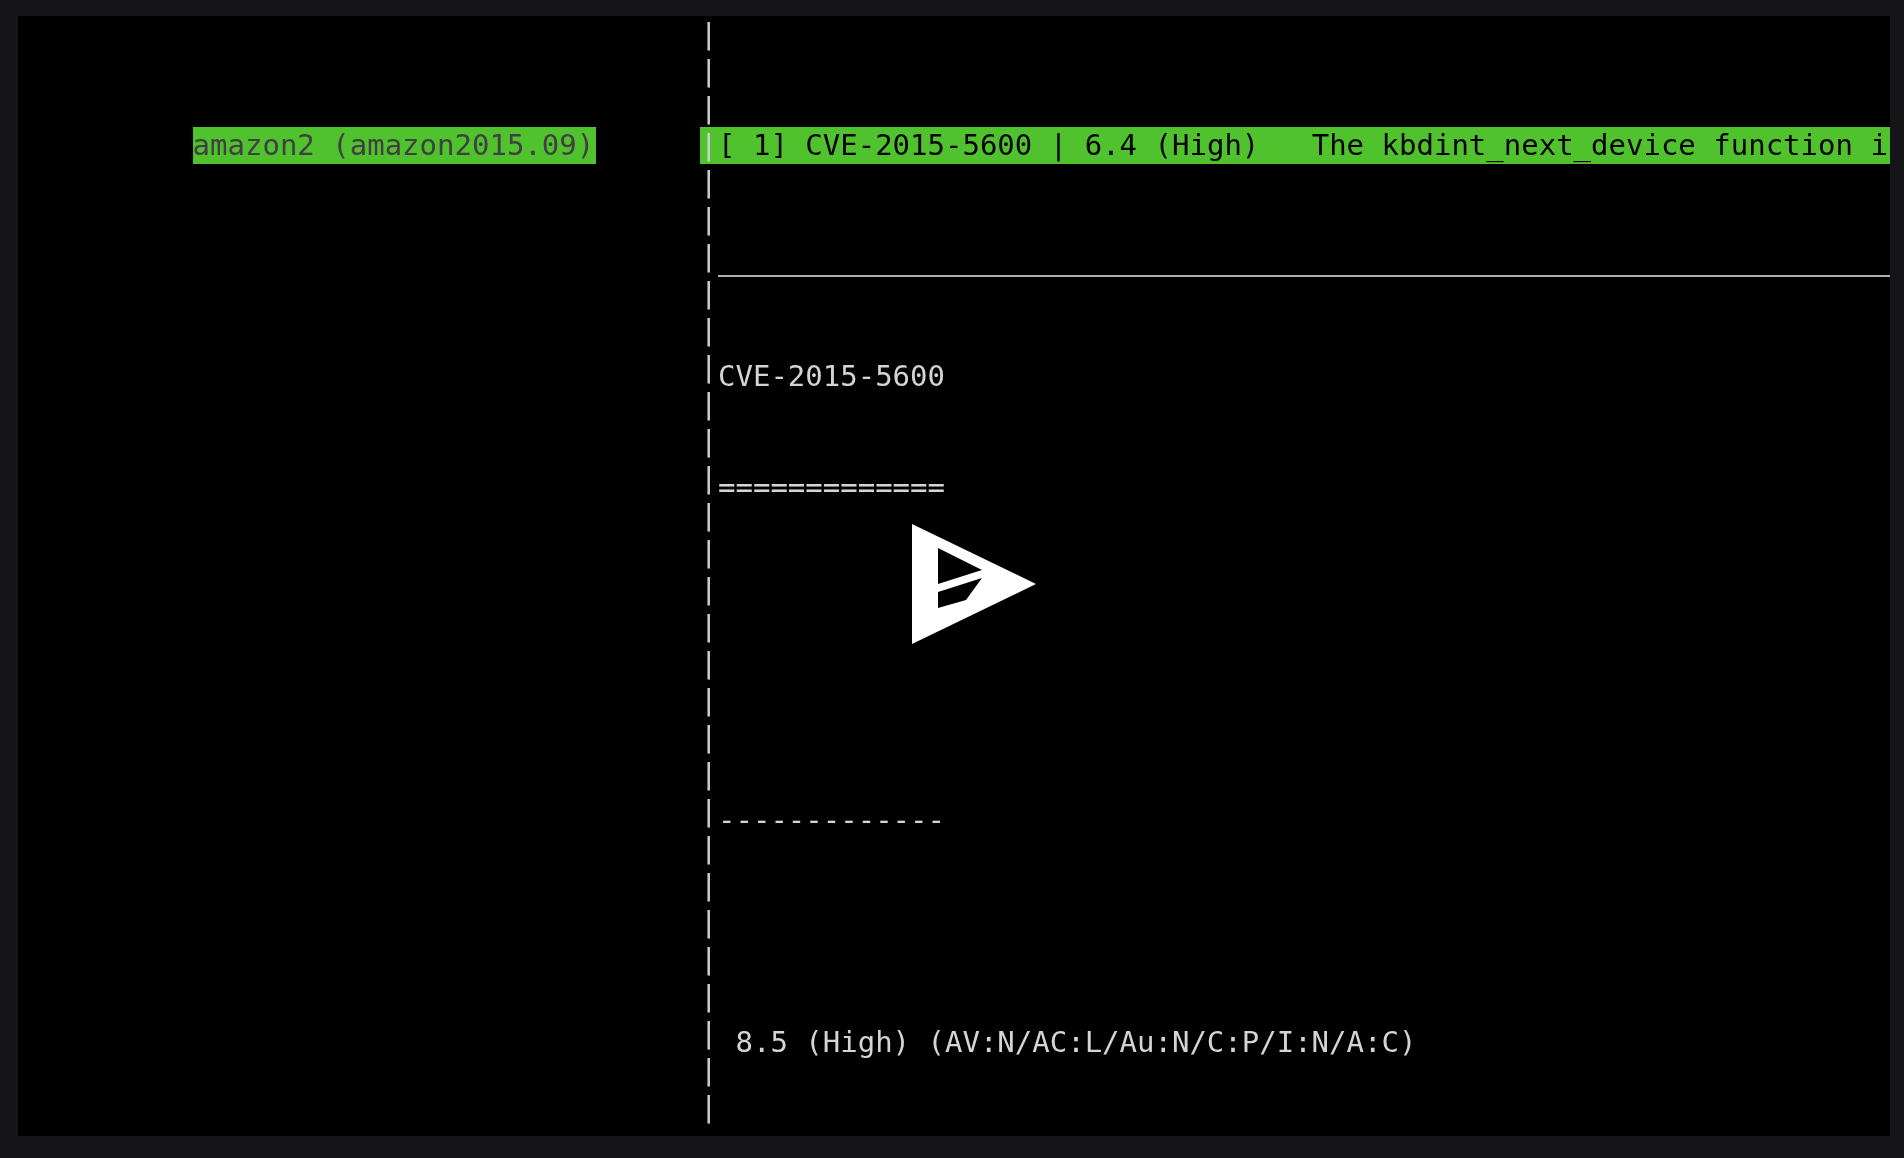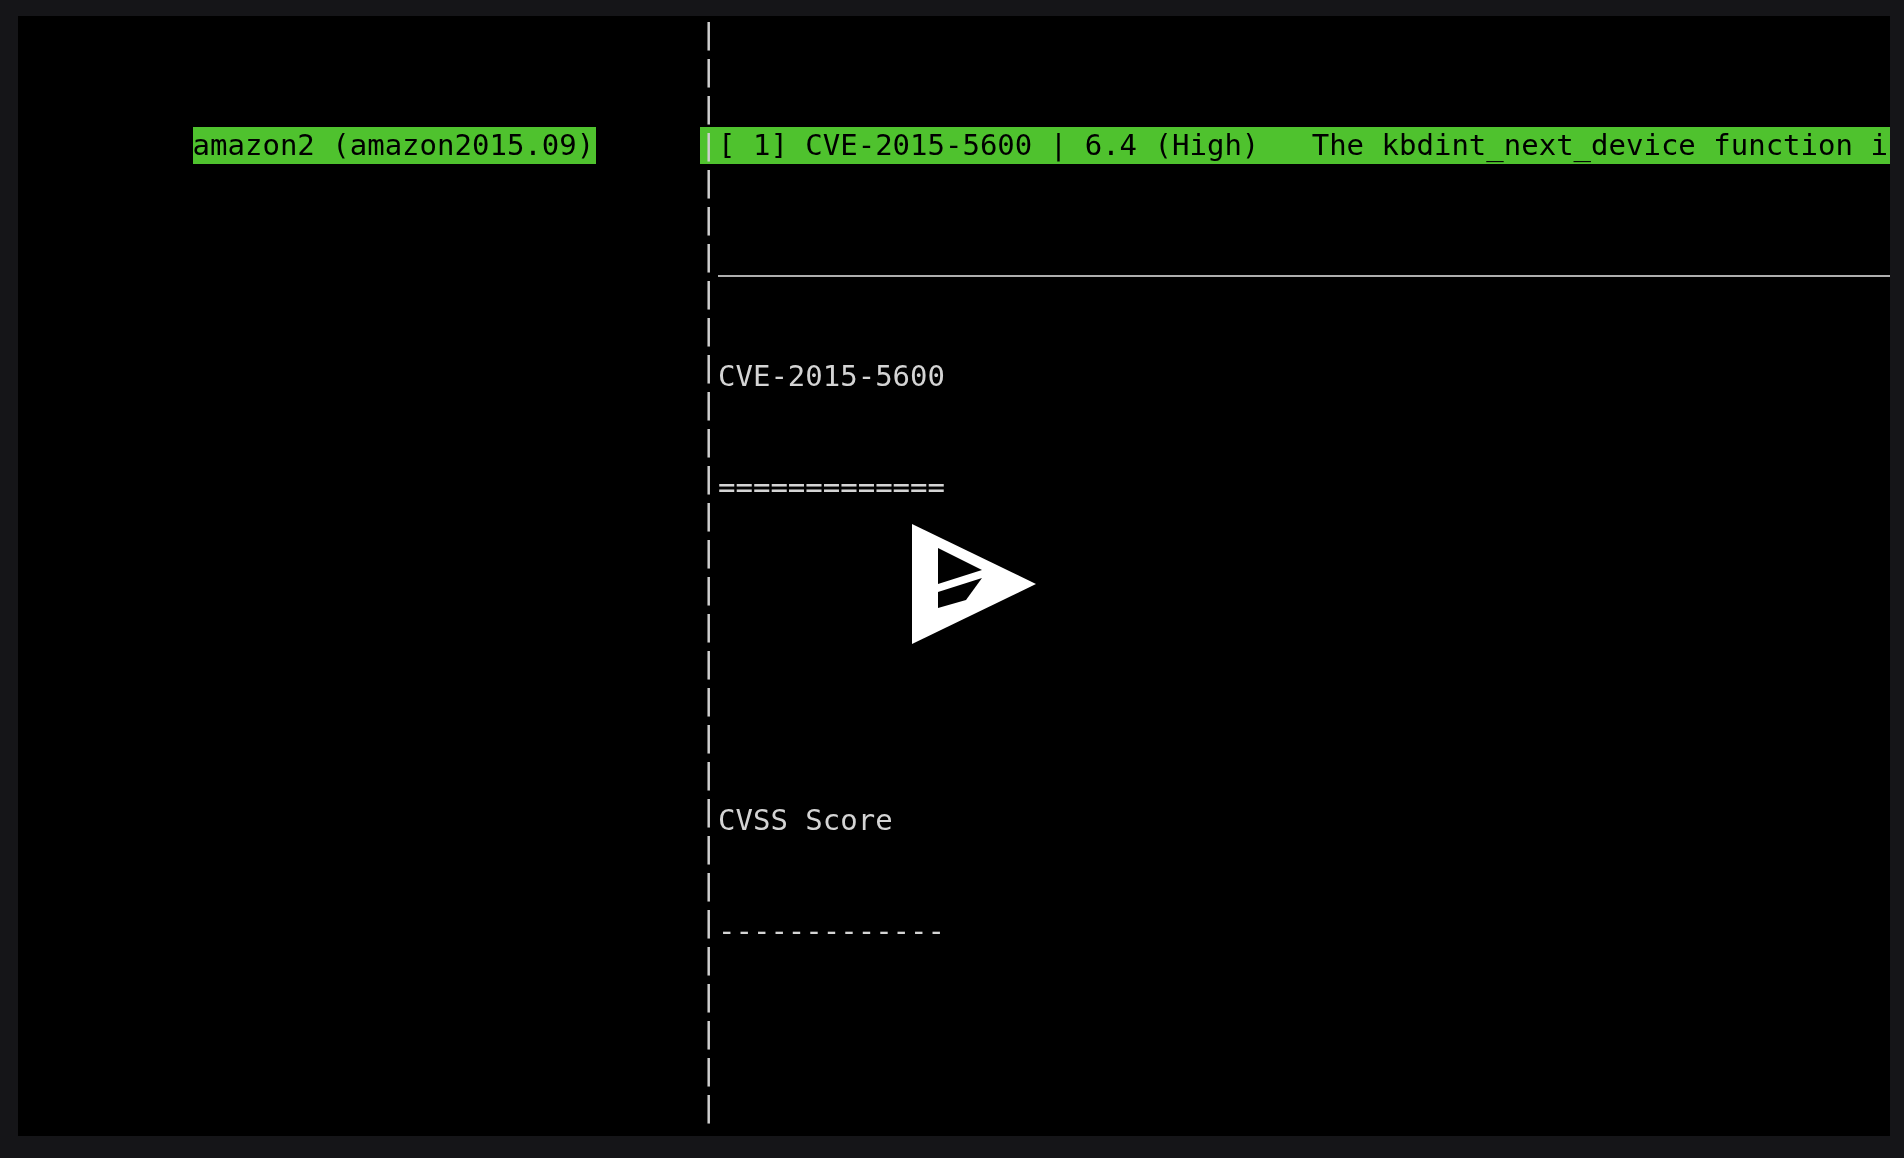--- a/index.html
+++ b/index.html
@@ -52,21 +52,21 @@
     overflow: hidden;
   }
   .sidebar-row {
     height: 37px;
     line-height: 37px;
     padding: 0 0 0 0;
   }
   .sidebar-row.selected {
     display: inline-block;
     background: #4fc22e;
-    color: #000000;
+    color: #404040;
     padding-right: 2px;
   }
 
   
   .right-col {
     position: absolute;
     left: 682px;
     top: 0;
     width: 1190px;
     height: 1120px;
@@ -222,21 +222,20 @@
 
       </div>
 
       <div class="hsep"></div>
 
       <div class="detail-pane mono">
         <div class="detail-line">CVE-2015-5600</div>
         <div class="detail-line">=============</div>
         <div class="detail-line blank"></div>
         <div class="detail-line blank"></div>
-        <div class="detail-line">CVSS Score</div>
         <div class="detail-line">-------------</div>
         <div class="detail-line blank"></div>
         <div class="detail-line"> 8.5 (High) (AV:N/AC:L/Au:N/C:P/I:N/A:C)</div>
         
         
         
         
         
         
         

